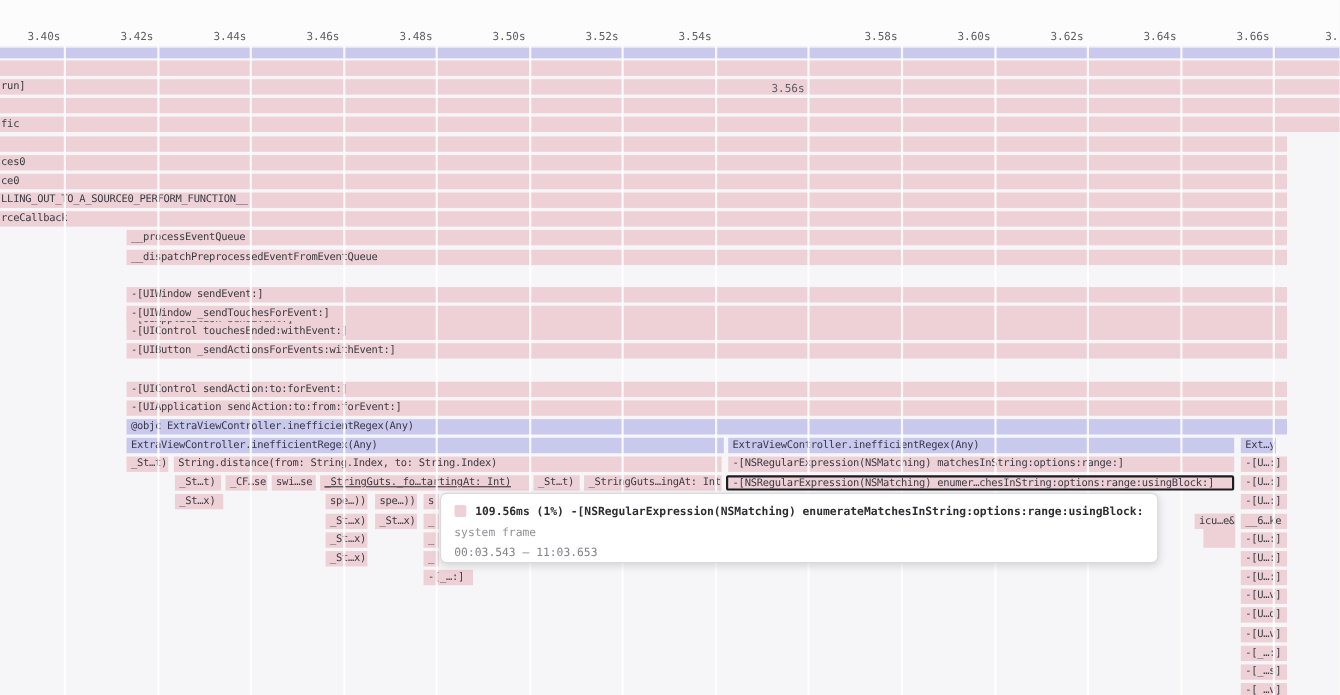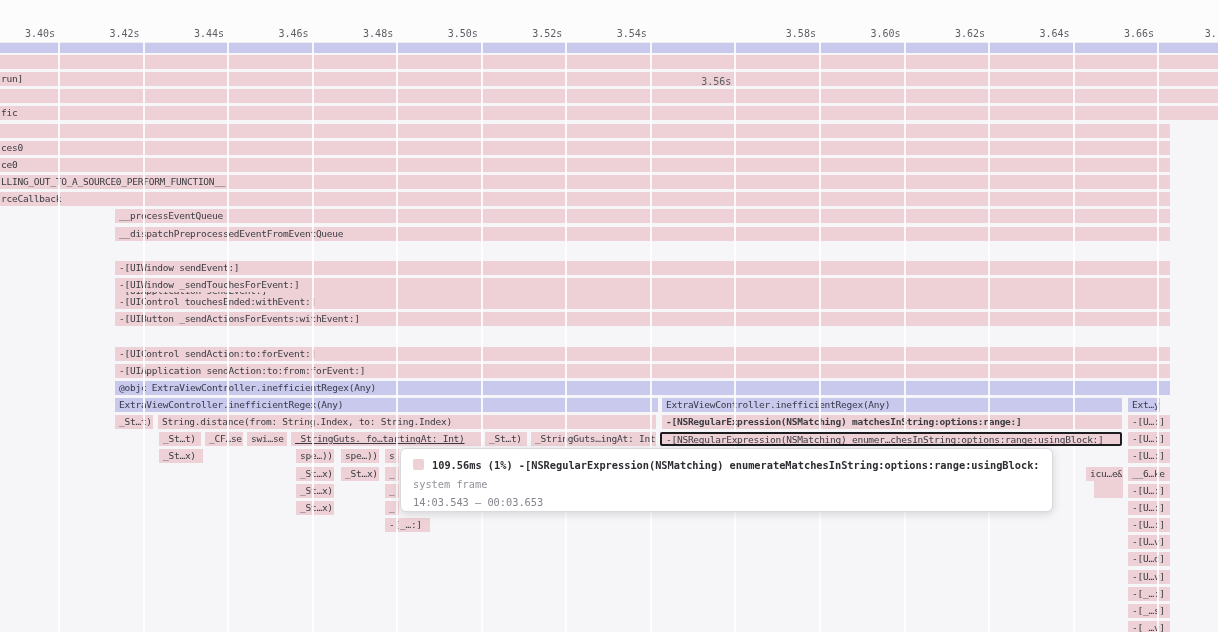--- a/index.html
+++ b/index.html
@@ -115,21 +115,21 @@
       <div class="bar pink" style="left: 115px; top: 253.1px; width: 1055px; height: 14px;">-[UIControl touchesEnded:withEvent:]</div>
       <div class="bar pink" style="left: 115px; top: 270.25px; width: 1055px; height: 14px;">-[UIButton _sendActionsForEvents:withEvent:]</div>
       <div class="bar pink" style="left: 115px; top: 304.55px; width: 1055px; height: 14px;">-[UIControl sendAction:to:forEvent:]</div>
       <div class="bar pink" style="left: 115px; top: 321.7px; width: 1055px; height: 14px;">-[UIApplication sendAction:to:from:forEvent:]</div>
       <div class="bar purple" style="left: 115px; top: 338.85px; width: 1055px; height: 14px;">@objc ExtraViewController.inefficientRegex(Any)</div>
       <div class="bar purple" style="left: 115px; top: 356px; width: 543px; height: 14px;">ExtraViewController.inefficientRegex(Any)</div>
       <div class="bar purple" style="left: 662px; top: 356px; width: 460px; height: 14px;">ExtraViewController.inefficientRegex(Any)</div>
       <div class="bar purple" style="left: 1128px; top: 356px; width: 32px; height: 14px;">Ext…y)</div>
       <div class="bar pink" style="left: 115px; top: 373.15px; width: 38px; height: 14px;">_St…t)</div>
       <div class="bar pink" style="left: 158px; top: 373.15px; width: 498px; height: 14px;">String.distance(from: String.Index, to: String.Index)</div>
-      <div class="bar pink" style="left: 662px; top: 373.15px; width: 460px; height: 14px; font-weight: bold;">-[NSRegularExpression(NSMatching) matchesInString:options:range:]</div>
+      <div class="bar pink" style="left: 662px; top: 373.15px; width: 460px; height: 14px;">-[NSRegularExpression(NSMatching) matchesInString:options:range:]</div>
       <div class="bar pink" style="left: 1128px; top: 373.15px; width: 42px; height: 14px;">-[U…:]</div>
       <div class="bar pink" style="left: 159px; top: 390.3px; width: 42px; height: 14px;">_St…t)</div>
       <div class="bar pink" style="left: 205px; top: 390.3px; width: 38px; height: 14px;">_CF…se</div>
       <div class="bar pink" style="left: 247px; top: 390.3px; width: 40px; height: 14px;">swi…se</div>
       <div class="bar pink" style="left: 291px; top: 390.3px; width: 190px; height: 14px; text-decoration: underline;">_StringGuts._fo…tartingAt: Int)</div>
       <div class="bar pink" style="left: 485px; top: 390.3px; width: 42px; height: 14px;">_St…t)</div>
       <div class="bar pink" style="left: 531px; top: 390.3px; width: 125px; height: 14px;">_StringGuts…ingAt: Int)</div>
       <div class="bar pink selected" style="left: 660px; top: 390.3px; width: 462px; height: 14px;">-[NSRegularExpression(NSMatching) enumer…chesInString:options:range:usingBlock:]</div>
       <div class="bar pink" style="left: 1128px; top: 390.3px; width: 42px; height: 14px;">-[U…:]</div>
       <div class="bar pink" style="left: 159px; top: 407.45px; width: 44px; height: 14px;">_St…x)</div>
@@ -158,16 +158,16 @@
       <div class="bar pink" style="left: 1128px; top: 561.8px; width: 42px; height: 14px;">-[_…s]</div>
       <div class="bar pink" style="left: 1128px; top: 578.95px; width: 42px; height: 14px;">-[_…v]</div>
     </div>
 
   <div class="tooltip">
     <div class="tooltip-line1">
       <span class="tooltip-swatch"></span>
       <span class="tooltip-title">109.56ms (1%) -[NSRegularExpression(NSMatching) enumerateMatchesInString:options:range:usingBlock:]</span>
     </div>
     <div class="tooltip-sub">system frame</div>
-    <div class="tooltip-range">14:03.543 — 00:03.653</div>
+    <div class="tooltip-range">00:03.543 — 11:03.653</div>
   </div>
 
 </div>
 
 </body></html>

